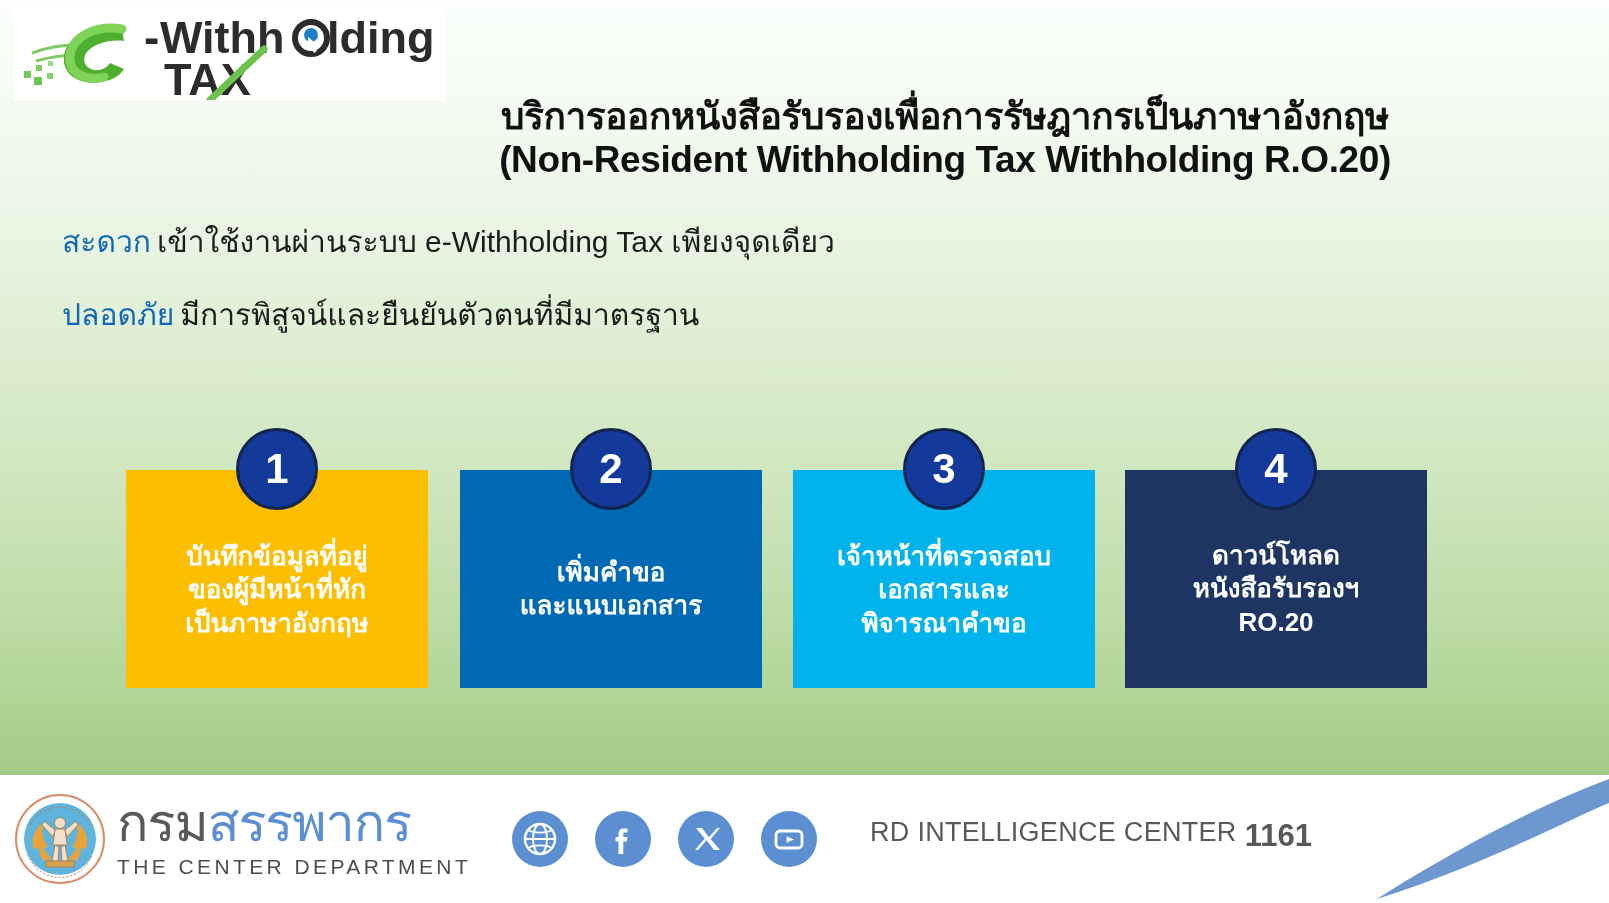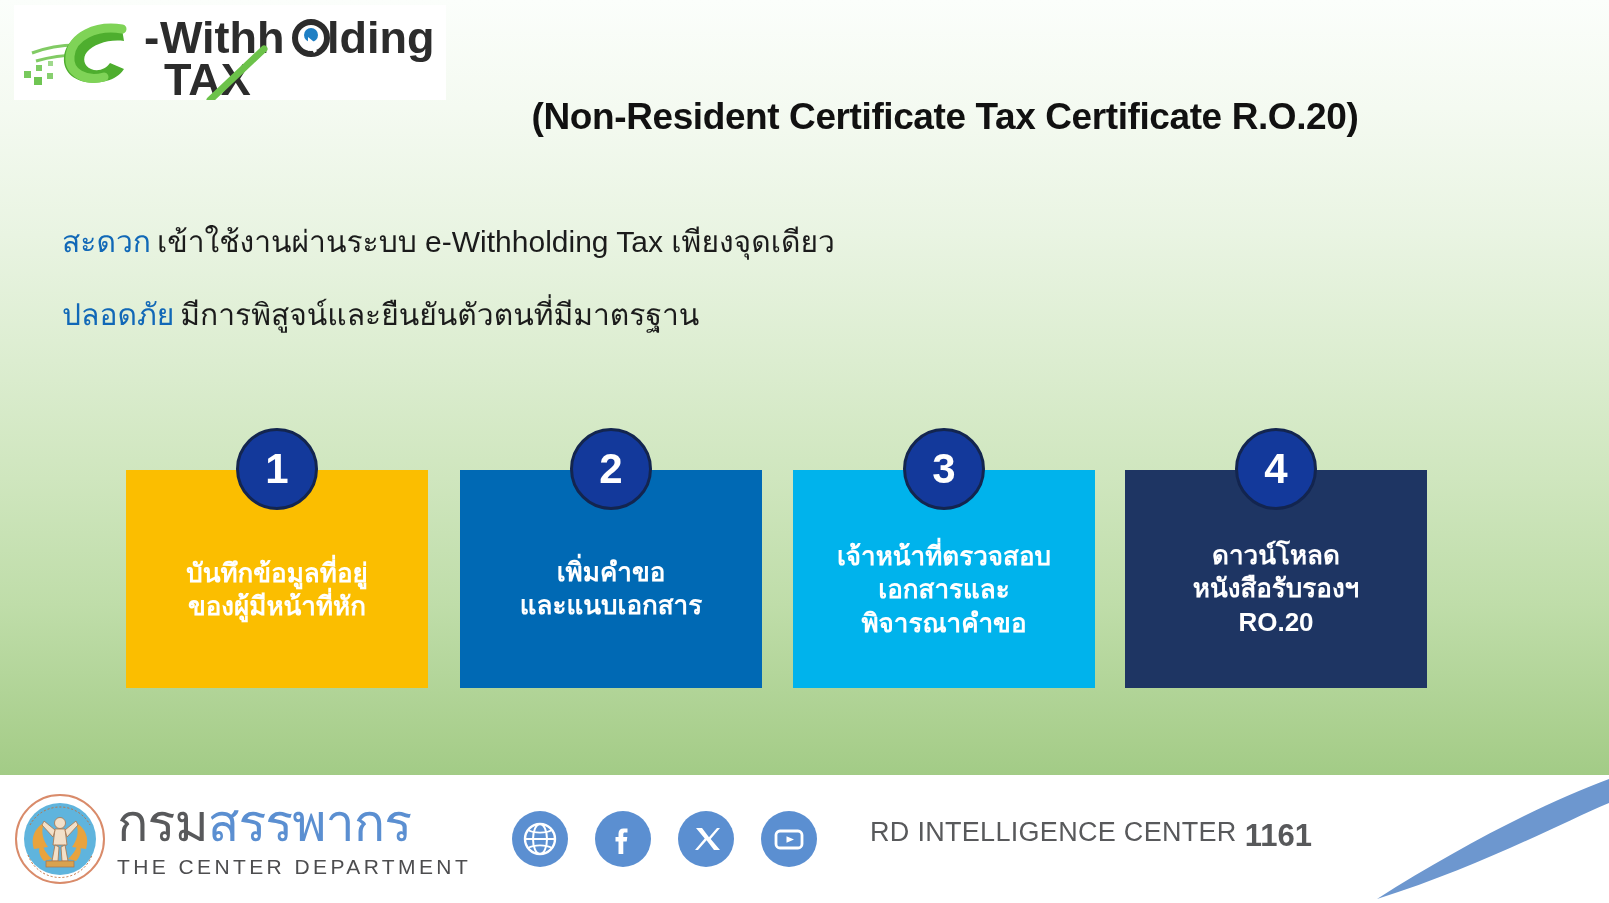--- a/index.html
+++ b/index.html
@@ -243,39 +243,41 @@
       <circle cx="297" cy="30" r="7" fill="#1f7fc4"></circle>
       <path d="M294 32 L294 46 L297 43 L300 48 L303 46 L300 42 L305 41 Z" fill="#ffffff"></path>
       <text x="313" y="48" font-family="'Liberation Sans',sans-serif" font-size="45" font-weight="bold" fill="#2c2c2c">lding</text>
 
       <text x="150" y="90" font-family="'Liberation Sans',sans-serif" font-size="45" font-weight="bold" fill="#2c2c2c">TAX</text>
       <path d="M196 95 L250 44" stroke="#6cc24a" stroke-width="7" fill="none" stroke-linecap="round"></path>
     </svg>
   </div>
 
   <div class="title-block">
-    <span class="title-line title-en">(Non-Resident Certificate Tax Certificate R.O.20)</span>
+    <span class="title-line title-thai">บริการออกหนังสือรับรองเพื่อการรัษฎากรเป็นภาษาอังกฤษ</span>
+    <span class="title-line title-en">(Non-Resident Withholding Tax Withholding R.O.20)</span>
   </div>
 
   <div class="bullets">
     <div class="bullet-row">
       <span class="bullet-key">สะดวก</span><span>เข้าใช้งานผ่านระบบ e-Withholding Tax เพียงจุดเดียว</span>
     </div>
     <div class="bullet-row">
       <span class="bullet-key">ปลอดภัย</span><span>มีการพิสูจน์และยืนยันตัวตนที่มีมาตรฐาน</span>
     </div>
   </div>
 
   <div class="steps">
 
     <div class="step step-1">
       <div class="step-badge">1</div>
       <div class="step-text">
         <div>บันทึกข้อมูลที่อยู่</div>
         <div>ของผู้มีหน้าที่หัก</div>
+        <div>เป็นภาษาอังกฤษ</div>
       </div>
     </div>
 
     <div class="step step-2">
       <div class="step-badge">2</div>
       <div class="step-text">
         <div>เพิ่มคำขอ</div>
         <div>และแนบเอกสาร</div>
       </div>
     </div>

